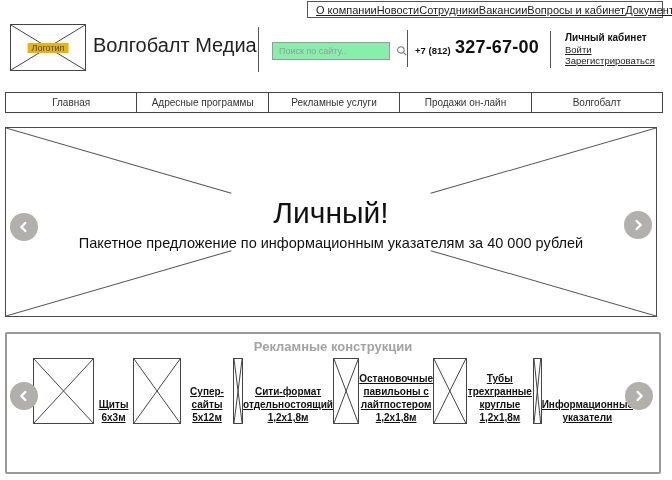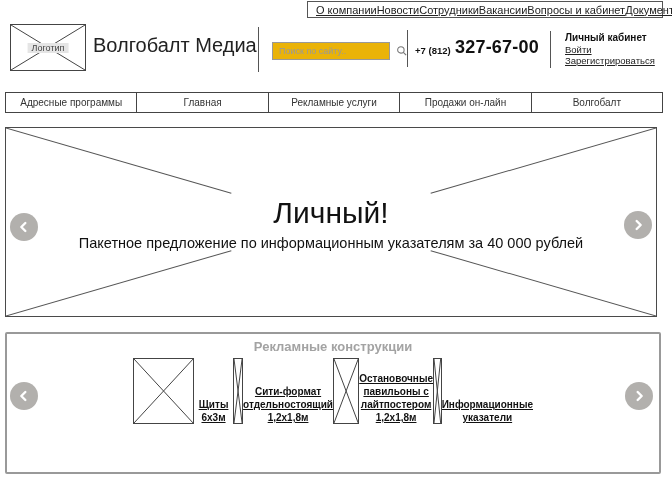--- a/index.html
+++ b/index.html
@@ -10,28 +10,28 @@
   .topbar{position:absolute;left:307px;top:1px;width:356px;height:17px;
           border:1px solid #555;box-sizing:border-box;background:#fff;
           display:flex;align-items:center;justify-content:space-between;padding:0 8px;}
   .topbar a{font-size:11px;color:#222;text-decoration:underline;white-space:nowrap;cursor:pointer;}
 
   
   .logo-box{position:absolute;left:10px;top:24px;width:76px;height:47px;
             border:1px solid #444;box-sizing:border-box;}
   .logo-box svg{position:absolute;left:0;top:0;width:100%;height:100%;}
   .logo-label{position:absolute;left:50%;top:50%;transform:translate(-50%,-50%);
-              background:#e5e5e5;padding:0 4px;font-size:9px;color:#444;}
+              background:#eab308;padding:0 4px;font-size:9px;color:#444;}
   .site-title{position:absolute;left:93px;top:34px;font-size:20px;color:#222;white-space:nowrap;}
   .vdiv{position:absolute;width:1px;background:#555;}
   .vdiv1{left:258px;top:27px;height:45px;}
   .vdiv2{left:407px;top:30px;height:37px;}
   .vdiv3{left:550px;top:31px;height:37px;}
   .search-wrap{position:absolute;left:272px;top:42px;width:118px;height:18px;
-               border:1px solid #999;box-sizing:border-box;background:#eab308;
+               border:1px solid #999;box-sizing:border-box;background:#86efac;
                display:flex;align-items:center;}
   .search-wrap input{flex:1;border:none;outline:none;font-size:9px;color:#555;
                      padding:0 0 0 6px;font-family:"Liberation Sans",sans-serif;background:transparent;}
   .search-wrap input::placeholder{color:#999;}
   .search-btn{width:16px;height:16px;border:none;background:transparent;padding:0;cursor:pointer;
               display:flex;align-items:center;justify-content:center;}
   .phone-code{position:absolute;left:415px;top:45px;font-size:9.5px;font-weight:bold;color:#111;}
   .phone-number{position:absolute;left:455px;top:37px;font-size:18px;font-weight:bold;color:#111;
                 letter-spacing:0.2px;}
   .acct-title{position:absolute;left:565px;top:32px;font-size:10px;font-weight:bold;color:#111;}
@@ -117,22 +117,22 @@
   <span class="phone-code">+7 (812)</span>
   <span class="phone-number">327-67-00</span>
 
   <div class="vdiv vdiv3"></div>
 
   <span class="acct-title">Личный кабинет</span>
   <a class="acct-login">Войти</a>
   <a class="acct-reg">Зарегистрироваться</a>
 
   <nav class="nav">
+    <div class="nav-item">Главная</div>
     <div class="nav-item">Адресные программы</div>
-    <div class="nav-item">Главная</div>
     <div class="nav-item">Рекламные услуги</div>
     <div class="nav-item">Продажи он-лайн</div>
     <div class="nav-item">Волгобалт</div>
   </nav>
 
   <div class="banner">
     <svg class="diag" viewBox="0 0 652 190" preserveAspectRatio="none">
       <line x1="0" y1="0" x2="226" y2="66" stroke="#555" stroke-width="1" vector-effect="non-scaling-stroke"></line>
       <line x1="652" y1="0" x2="426" y2="66" stroke="#555" stroke-width="1" vector-effect="non-scaling-stroke"></line>
       <line x1="0" y1="190" x2="226" y2="124" stroke="#555" stroke-width="1" vector-effect="non-scaling-stroke"></line>
@@ -161,20 +161,29 @@
       <div class="tile">
         <div class="tile-img">
           <svg viewBox="0 0 100 100" preserveAspectRatio="none">
             <line x1="0" y1="0" x2="100" y2="100" stroke="#444" stroke-width="1" vector-effect="non-scaling-stroke"></line>
             <line x1="100" y1="0" x2="0" y2="100" stroke="#444" stroke-width="1" vector-effect="non-scaling-stroke"></line>
           </svg>
         </div>
         <a class="tile-label">Щиты 6х3м</a>
       </div>
 
+      <div class="tile">
+        <div class="tile-img">
+          <svg viewBox="0 0 100 100" preserveAspectRatio="none">
+            <line x1="0" y1="0" x2="100" y2="100" stroke="#444" stroke-width="1" vector-effect="non-scaling-stroke"></line>
+            <line x1="100" y1="0" x2="0" y2="100" stroke="#444" stroke-width="1" vector-effect="non-scaling-stroke"></line>
+          </svg>
+        </div>
+        <a class="tile-label">Супер-сайты 5х12м</a>
+      </div>
 
       <div class="tile">
         <div class="tile-img">
           <svg viewBox="0 0 100 100" preserveAspectRatio="none">
             <line x1="0" y1="0" x2="100" y2="100" stroke="#444" stroke-width="1" vector-effect="non-scaling-stroke"></line>
             <line x1="100" y1="0" x2="0" y2="100" stroke="#444" stroke-width="1" vector-effect="non-scaling-stroke"></line>
           </svg>
         </div>
         <a class="tile-label">Сити-формат отдельностоящий 1,2х1,8м</a>
       </div>
@@ -182,20 +191,29 @@
       <div class="tile">
         <div class="tile-img">
           <svg viewBox="0 0 100 100" preserveAspectRatio="none">
             <line x1="0" y1="0" x2="100" y2="100" stroke="#444" stroke-width="1" vector-effect="non-scaling-stroke"></line>
             <line x1="100" y1="0" x2="0" y2="100" stroke="#444" stroke-width="1" vector-effect="non-scaling-stroke"></line>
           </svg>
         </div>
         <a class="tile-label">Остановочные павильоны с лайтпостером 1,2х1,8м</a>
       </div>
 
+      <div class="tile">
+        <div class="tile-img">
+          <svg viewBox="0 0 100 100" preserveAspectRatio="none">
+            <line x1="0" y1="0" x2="100" y2="100" stroke="#444" stroke-width="1" vector-effect="non-scaling-stroke"></line>
+            <line x1="100" y1="0" x2="0" y2="100" stroke="#444" stroke-width="1" vector-effect="non-scaling-stroke"></line>
+          </svg>
+        </div>
+        <a class="tile-label">Тубы трехгранные круглые 1,2х1,8м</a>
+      </div>
 
       <div class="tile">
         <div class="tile-img">
           <svg viewBox="0 0 100 100" preserveAspectRatio="none">
             <line x1="0" y1="0" x2="100" y2="100" stroke="#444" stroke-width="1" vector-effect="non-scaling-stroke"></line>
             <line x1="100" y1="0" x2="0" y2="100" stroke="#444" stroke-width="1" vector-effect="non-scaling-stroke"></line>
           </svg>
         </div>
         <a class="tile-label">Информационные указатели</a>
       </div>

